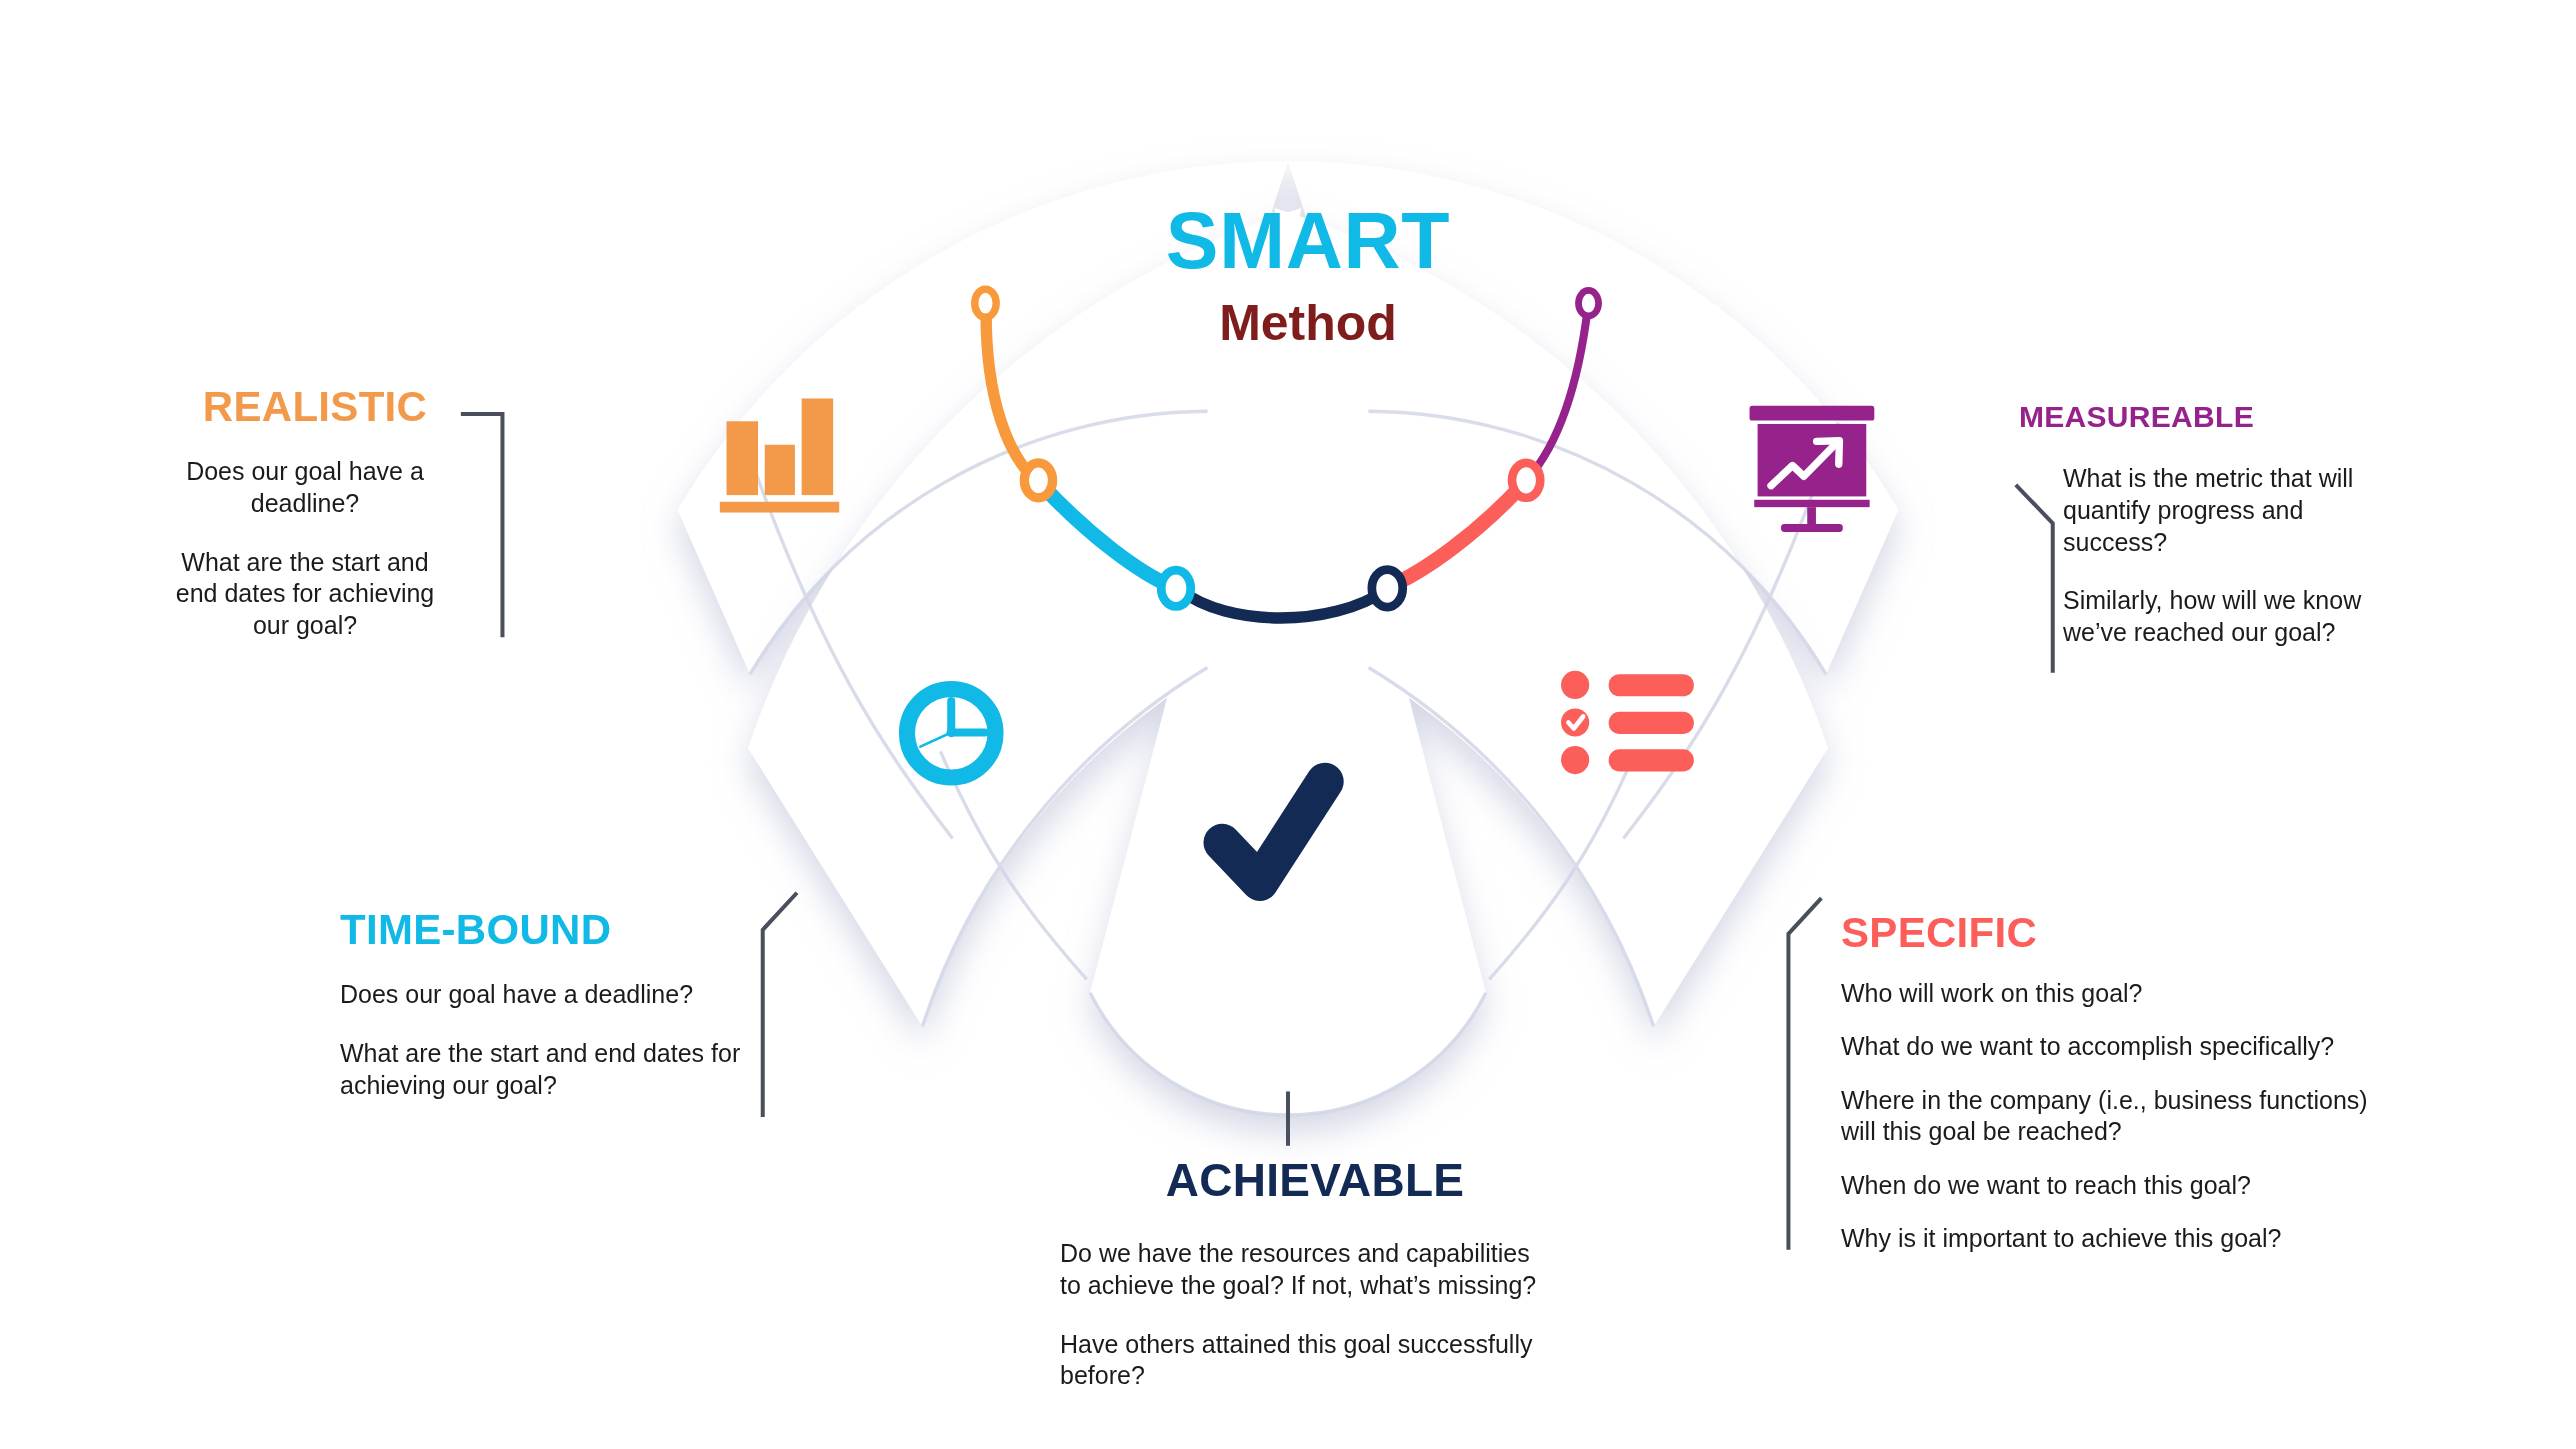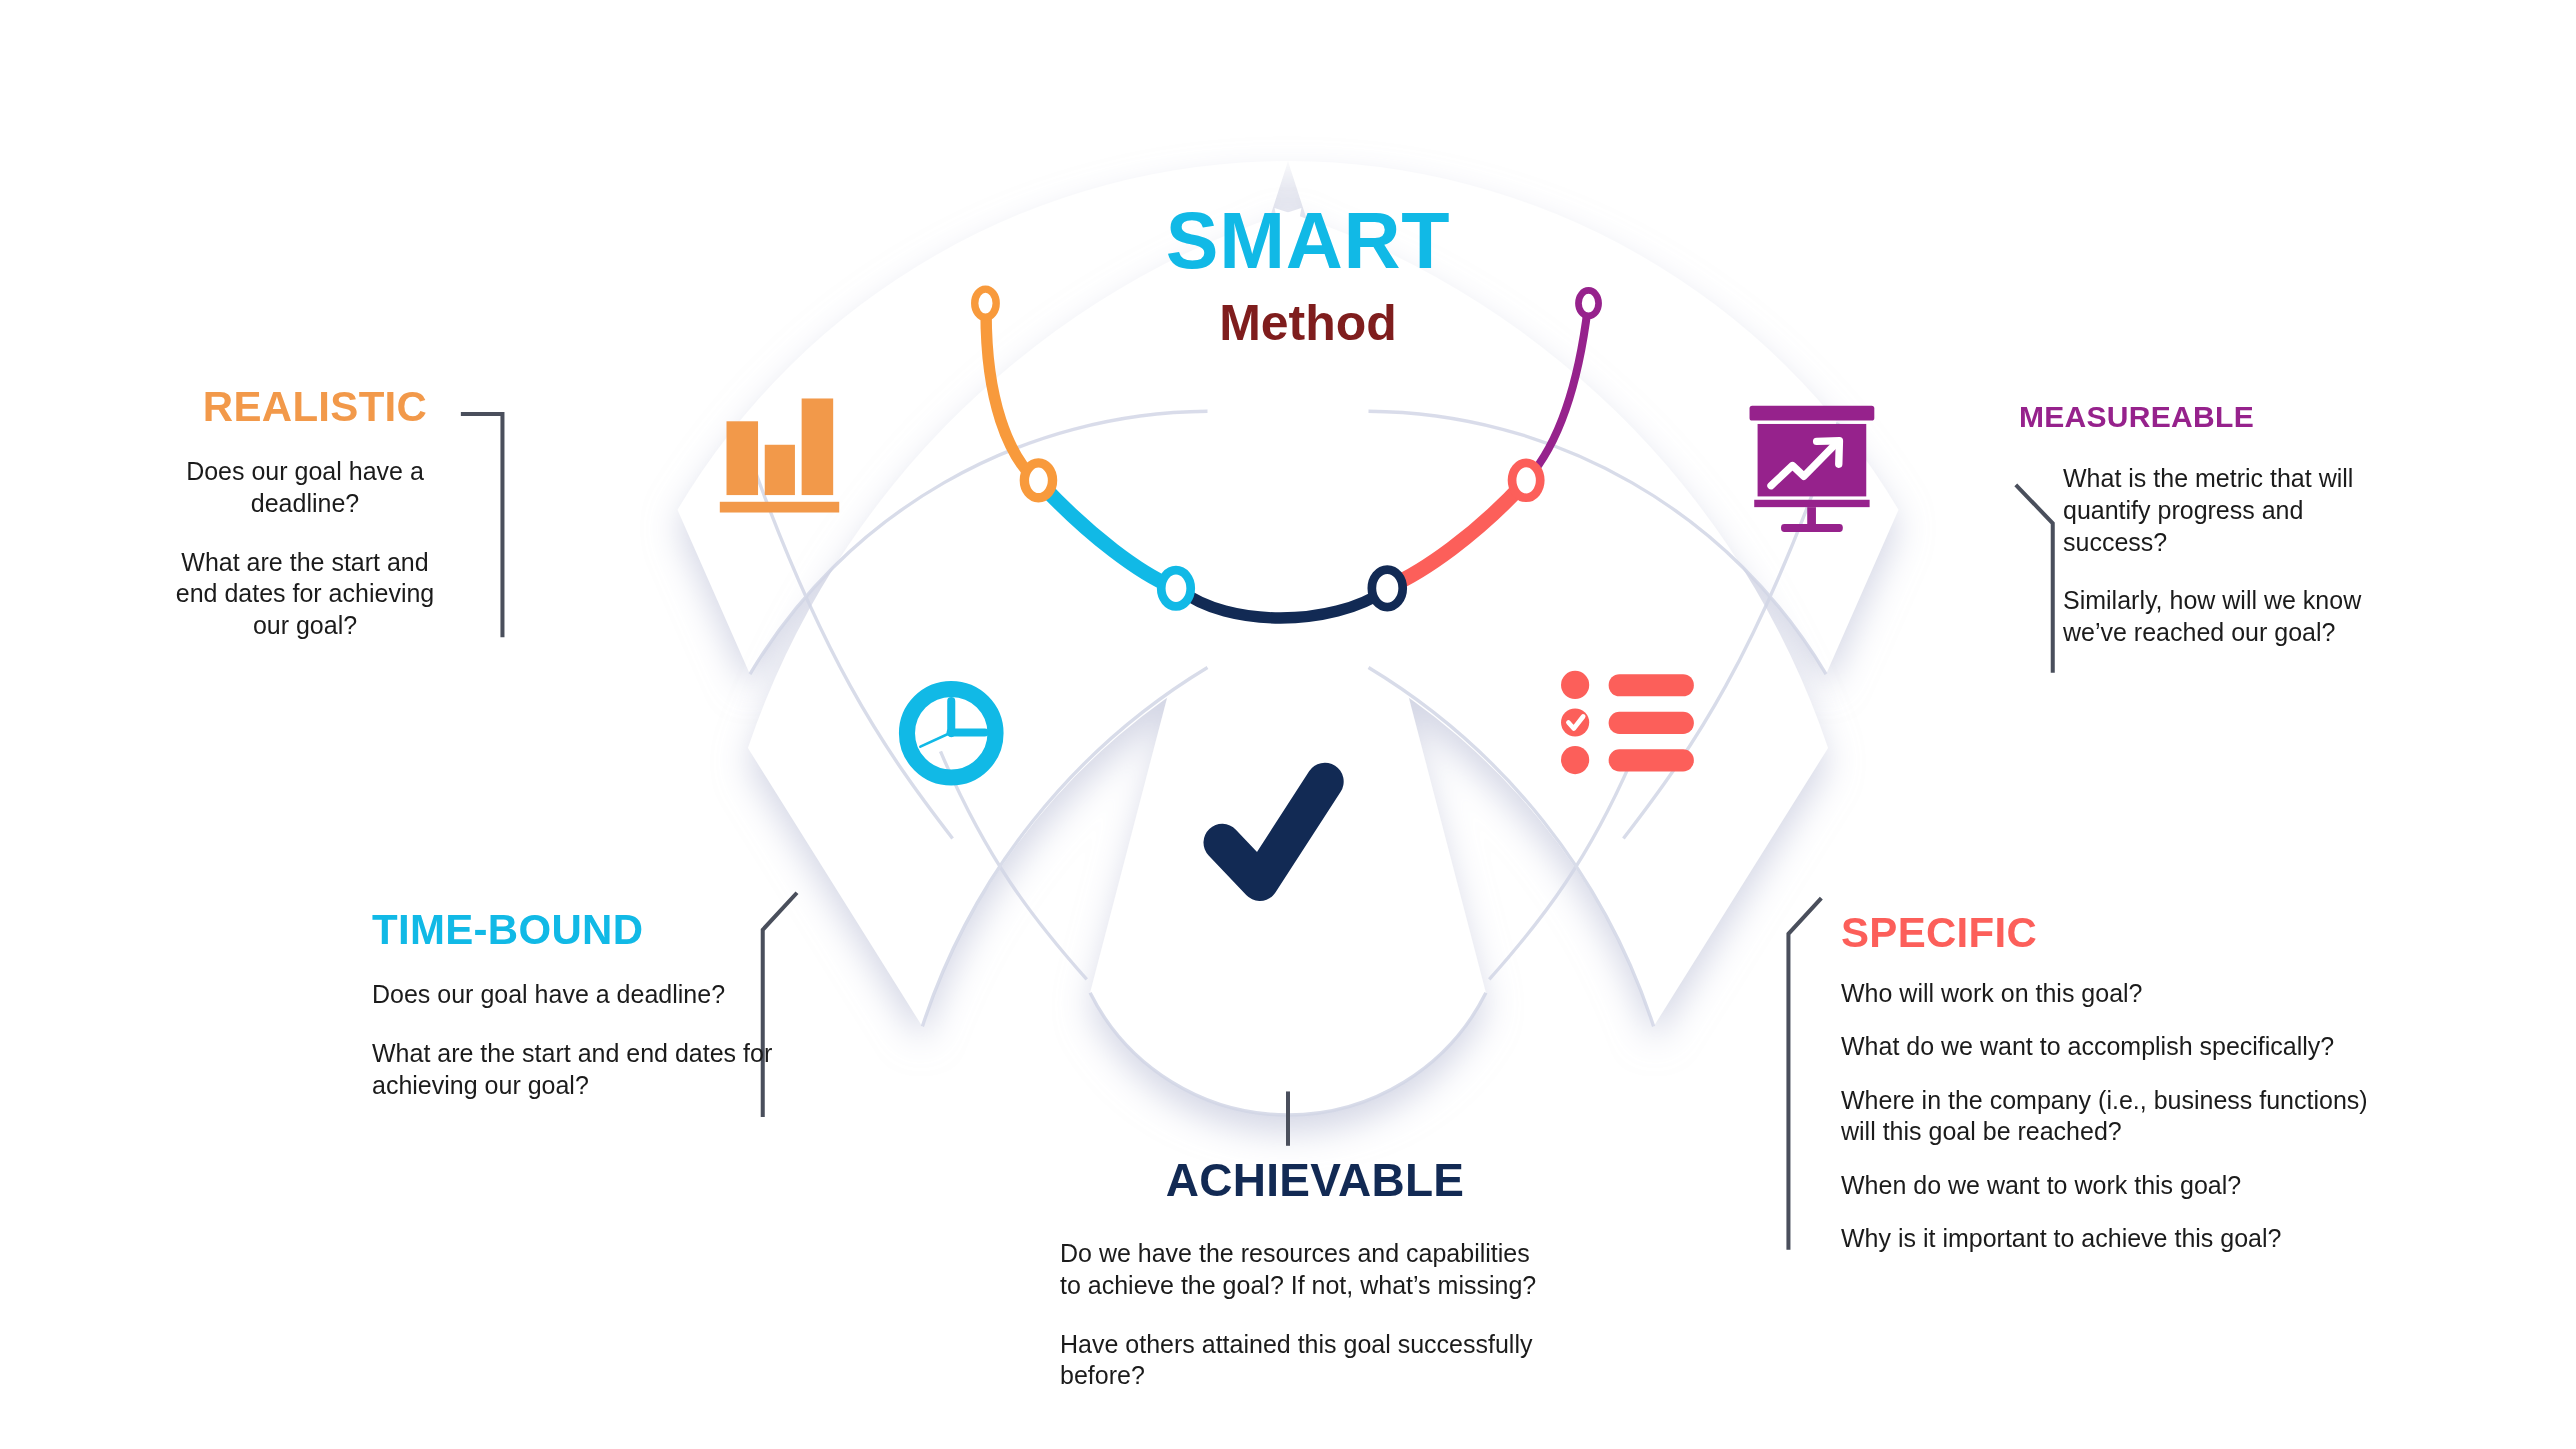--- a/index.html
+++ b/index.html
@@ -34,21 +34,21 @@
   #sec-realistic .sec-head{font-size:42px;color:#F2994A;margin-bottom:28px;}
   #sec-realistic .sec-para{width:268px;}
 
   
   #sec-measureable{position:absolute;left:2019px;top:402px;width:416px;text-align:left;}
   #sec-measureable .sec-head{font-size:30px;color:#96228C;margin-bottom:31px;}
   #sec-measureable .body-wrap{padding-left:44px;}
   #sec-measureable .sec-para{width:349px;}
 
   
-  #sec-timebound{position:absolute;left:372px;top:909px;width:470px;text-align:left;}
+  #sec-timebound{position:absolute;left:340px;top:909px;width:470px;text-align:left;}
   #sec-timebound .sec-head{font-size:42px;color:#11B9E6;margin-bottom:28px;}
   #sec-timebound .body-wrap{padding-left:0px;}
   #sec-timebound .sec-para{width:429px;}
 
   
   #sec-specific{position:absolute;left:1841px;top:912px;width:590px;text-align:left;}
   #sec-specific .sec-head{font-size:42px;color:#FC5F5A;margin-bottom:24px;}
   #sec-specific .sec-para{width:564px;}
   #sec-specific .sec-para + .sec-para{margin-top:21.5px;}
 
@@ -223,21 +223,21 @@
       <p class="sec-para">Does our goal have a deadline?</p>
       <p class="sec-para">What are the start and end dates for achieving our goal?</p>
     </div>
   </div>
 
   <div id="sec-specific">
     <div class="sec-head">SPECIFIC</div>
     <p class="sec-para">Who will work on this goal?</p>
     <p class="sec-para">What do we want to accomplish specifically?</p>
     <p class="sec-para">Where in the company (i.e., business functions) will this goal be reached?</p>
-    <p class="sec-para">When do we want to work this goal?</p>
+    <p class="sec-para">When do we want to reach this goal?</p>
     <p class="sec-para">Why is it important to achieve this goal?</p>
   </div>
 
   <div id="sec-achievable">
     <div class="sec-head">ACHIEVABLE</div>
     <p class="sec-para">Do we have the resources and capabilities to achieve the goal? If not, what’s missing?</p>
     <p class="sec-para">Have others attained this goal successfully before?</p>
   </div>
 
 </div>

